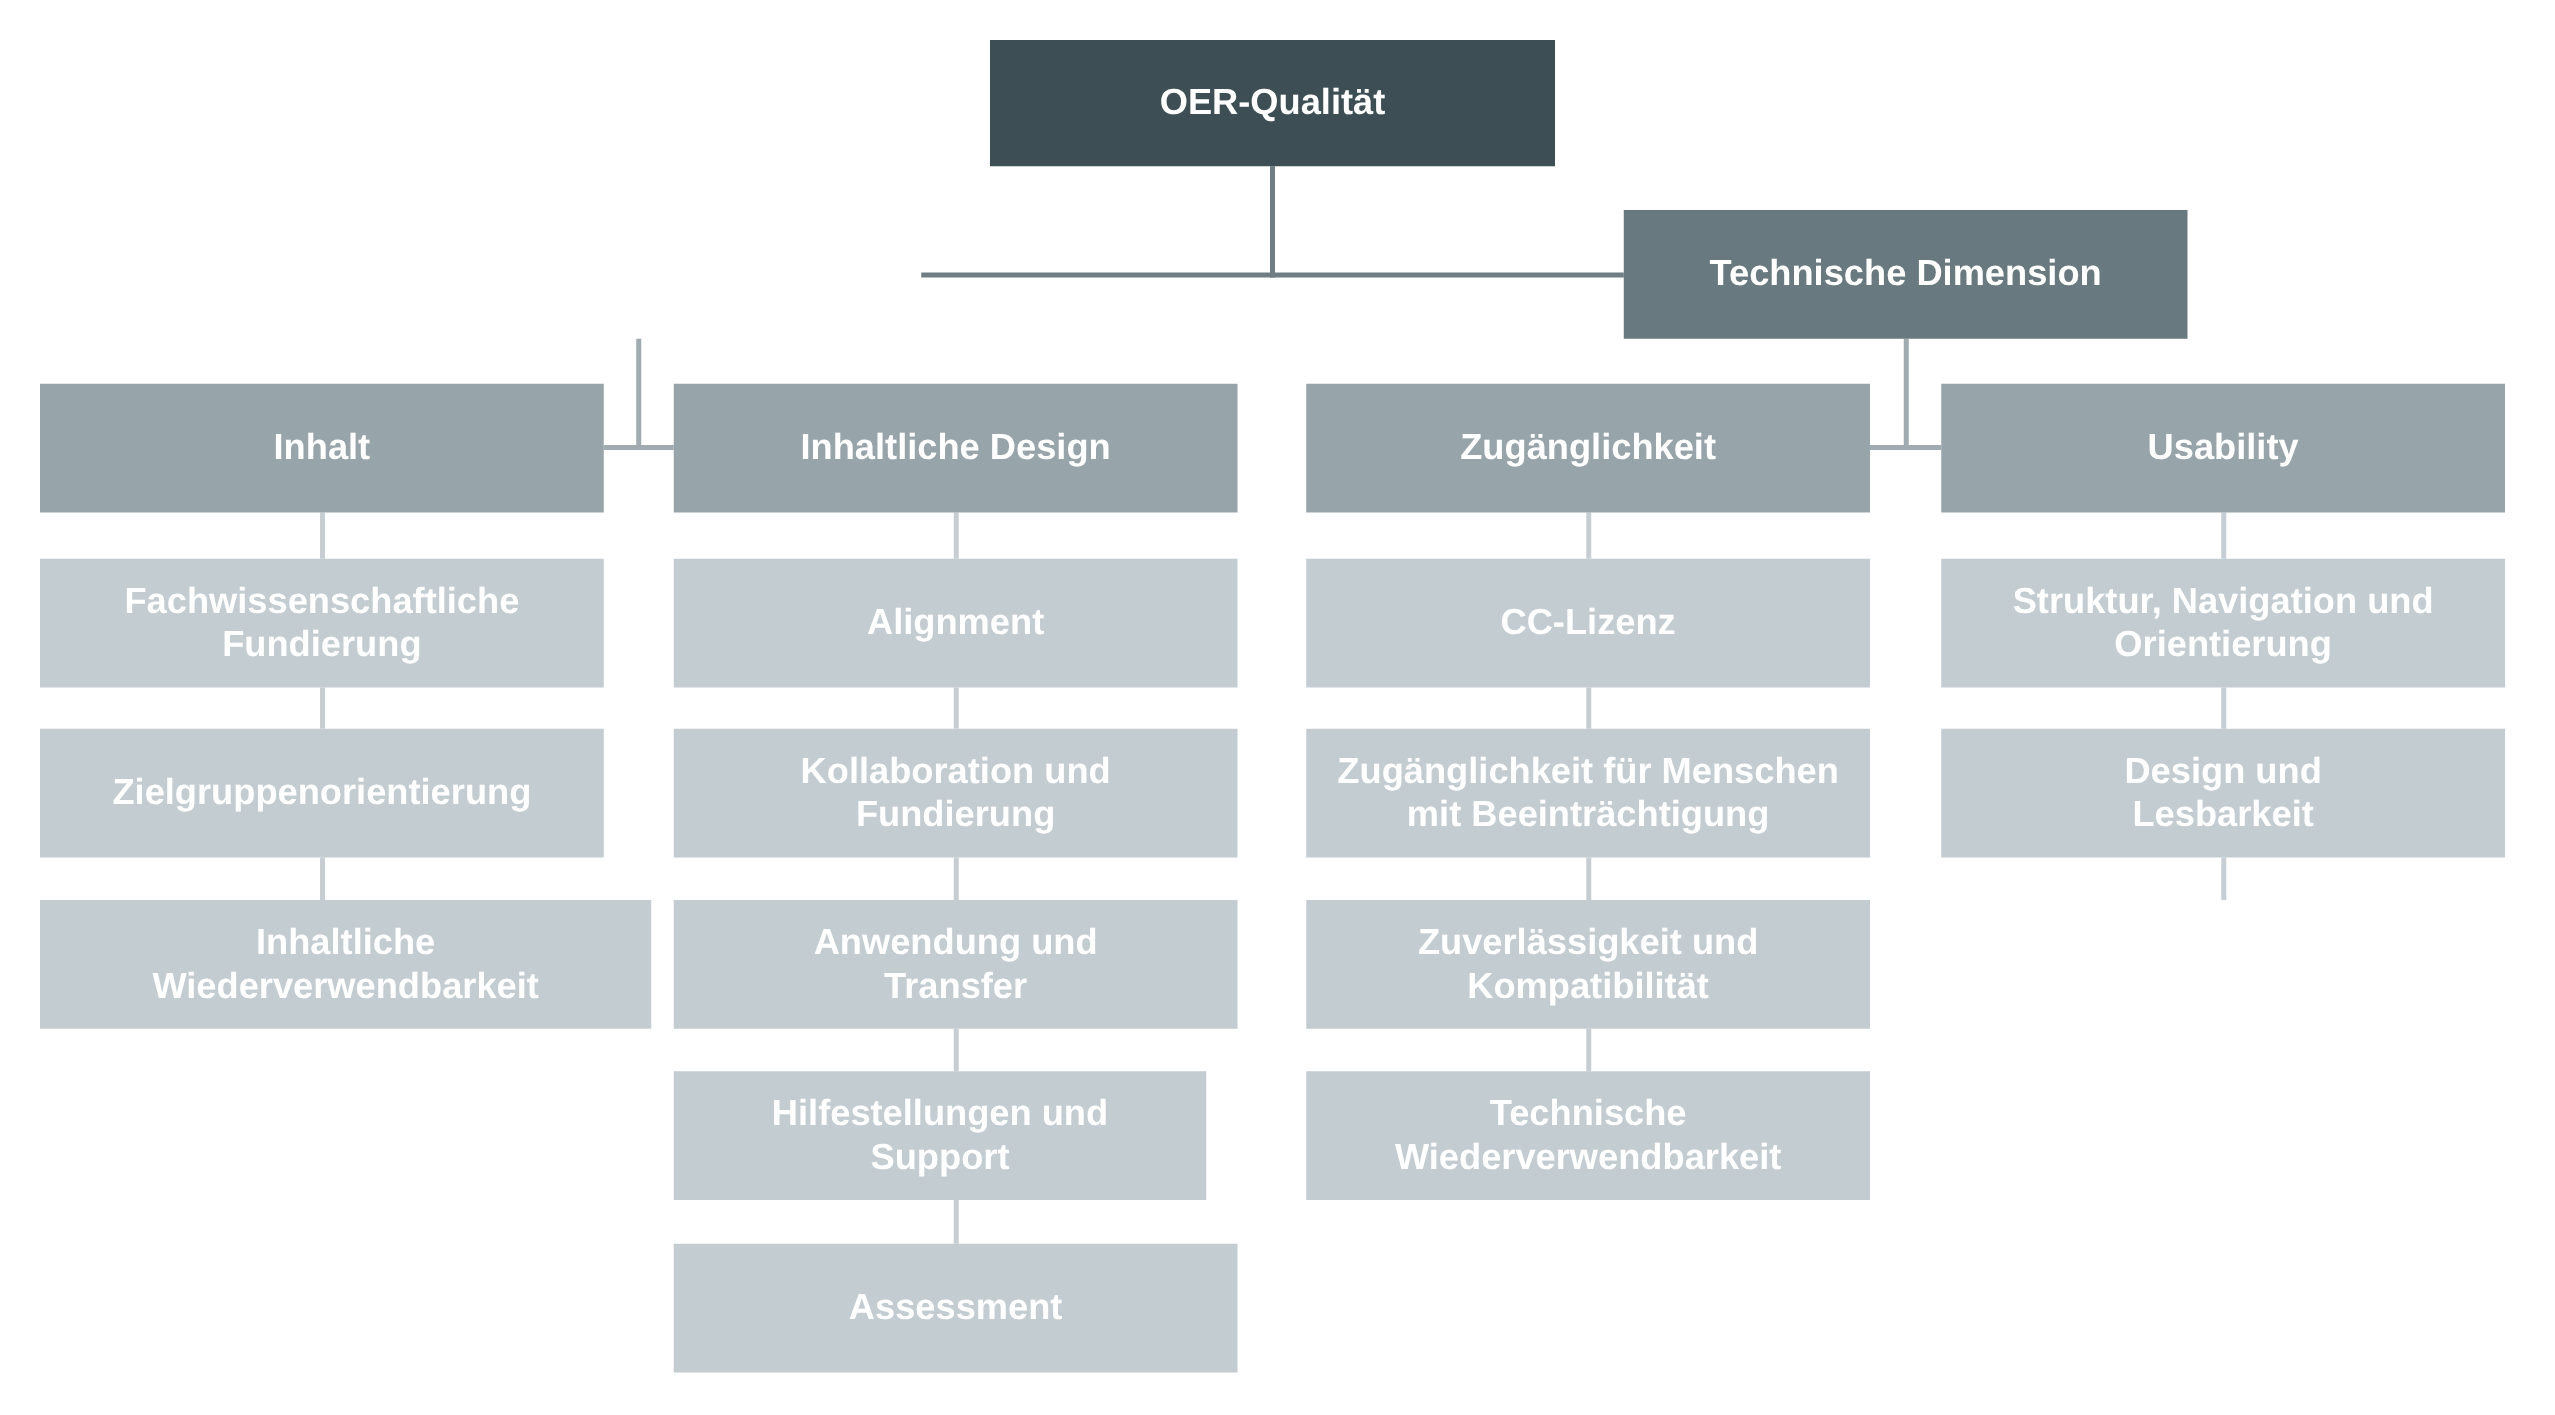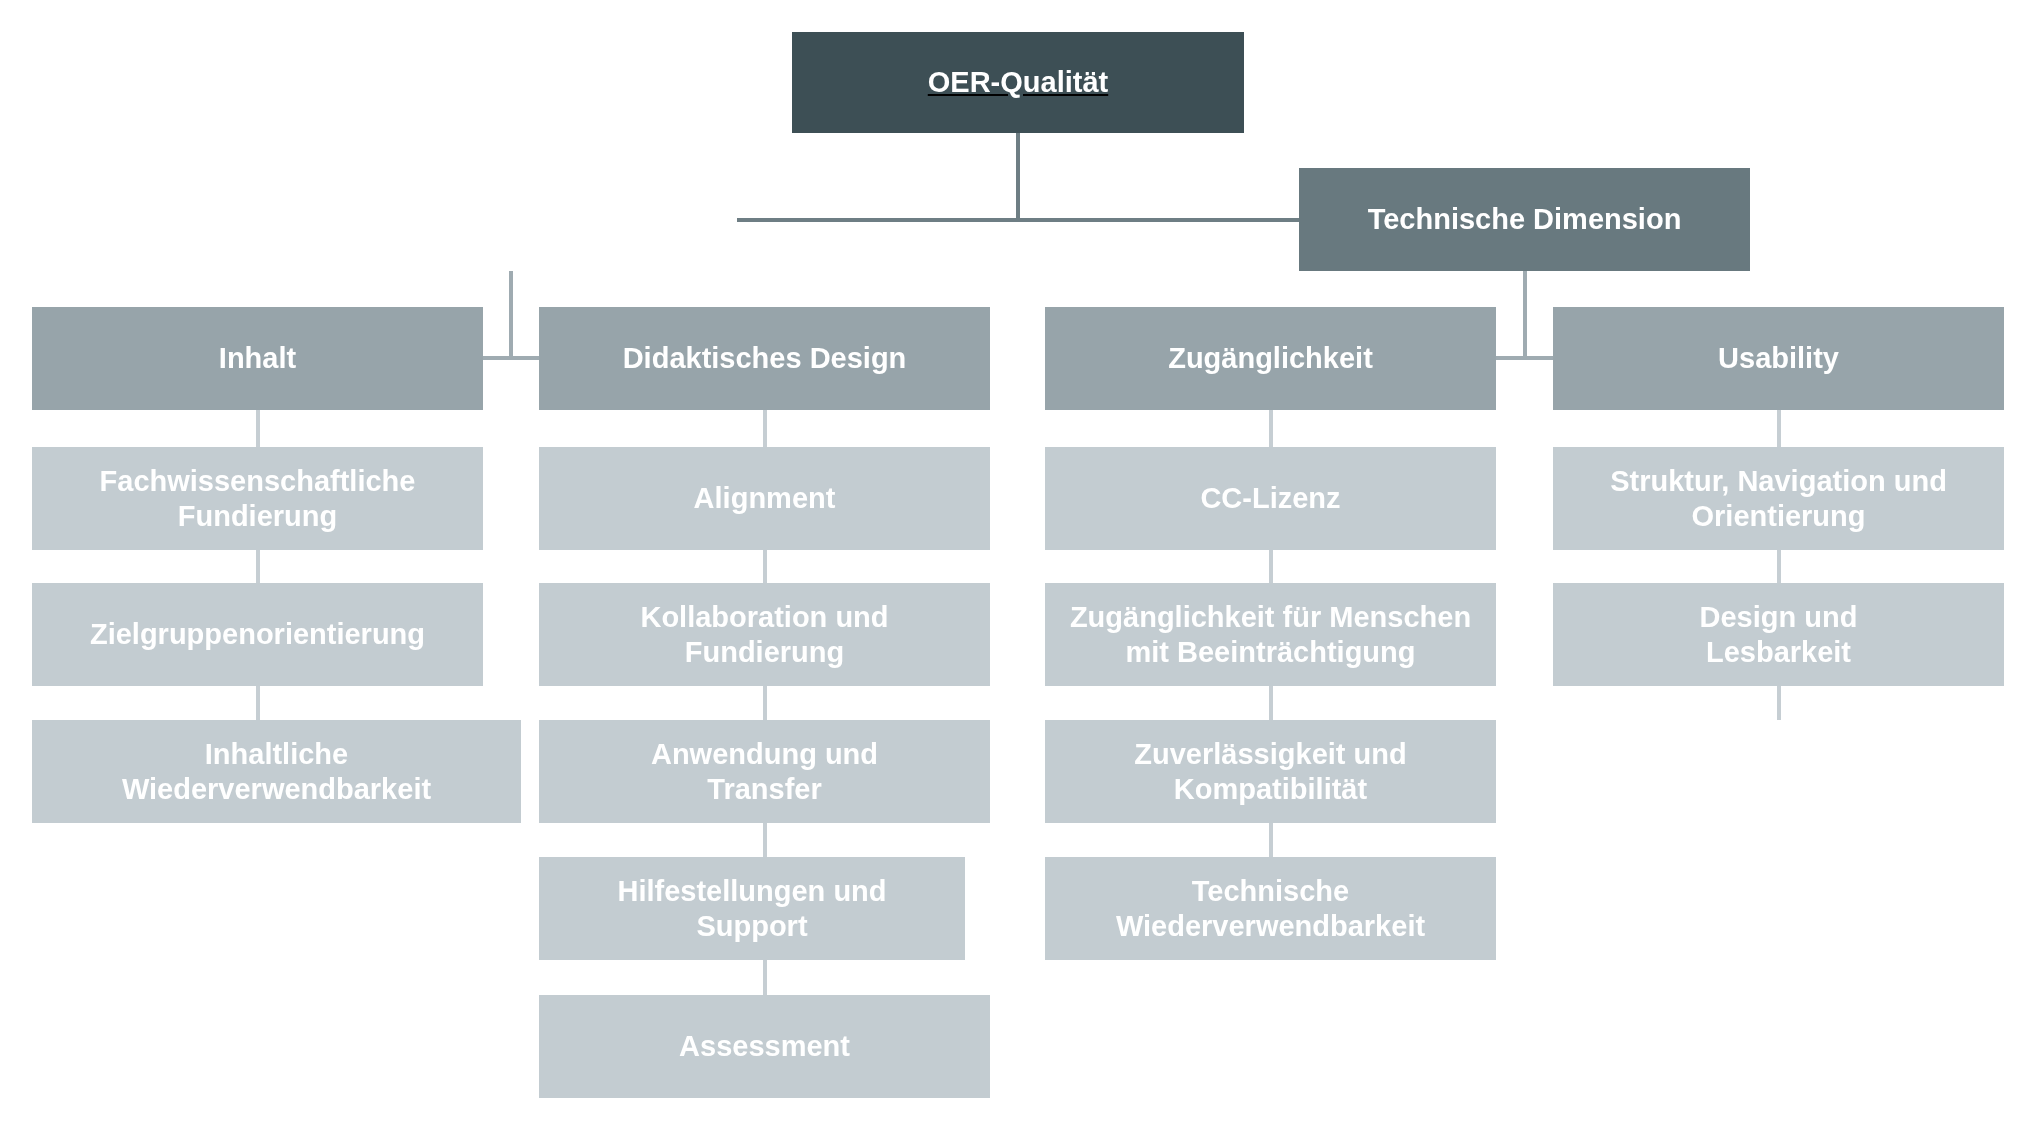--- a/index.html
+++ b/index.html
@@ -32,21 +32,21 @@
   .box span{
     display:block;
     text-align:center;
     white-space:pre-line;
     color:var(--text);
     font-weight:700;
     font-size:29px;
     line-height:35px;
     padding:0 8px;
   }
-  .l1{background:var(--level1);text-decoration:underline;}
+  .l1{background:var(--level1);}
   .l2{background:var(--level2);}
   .l3{background:var(--level3);}
   .item{background:var(--item);}
   .conn{position:absolute;}
   .conn.dark{background:var(--connector-dark);}
   .conn.mid{background:var(--connector-mid);}
   .conn.light{background:var(--connector-light);}
 </style>
 </head>
 <body>
@@ -85,21 +85,21 @@
   </div>
 
   <div class="box l2" style="left:1299px;top:168px;width:451px;height:103px">
     <span>Technische Dimension</span>
   </div>
 
   <div class="box l3" style="left:32px;top:307px;width:451px;height:103px">
     <span>Inhalt</span>
   </div>
   <div class="box l3" style="left:539px;top:307px;width:451px;height:103px">
-    <span>Didaktisches Design</span>
+    <span>Inhaltliche Design</span>
   </div>
   <div class="box l3" style="left:1045px;top:307px;width:451px;height:103px">
     <span>Zugänglichkeit</span>
   </div>
   <div class="box l3" style="left:1553px;top:307px;width:451px;height:103px">
     <span>Usability</span>
   </div>
 
   <div class="box item" style="left:32px;top:583px;width:451px;height:103px">
     <span>Zielgruppenorientierung</span>

